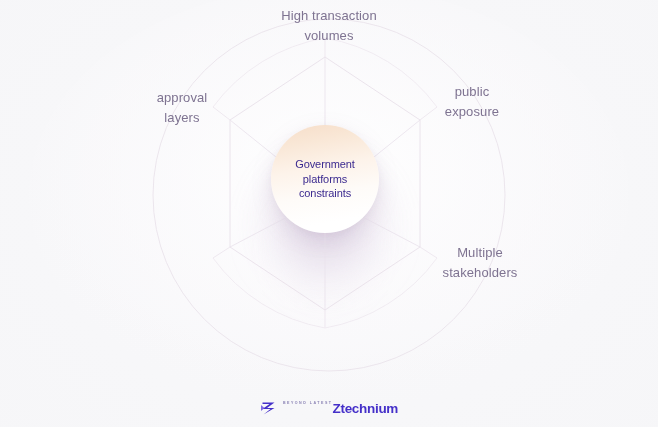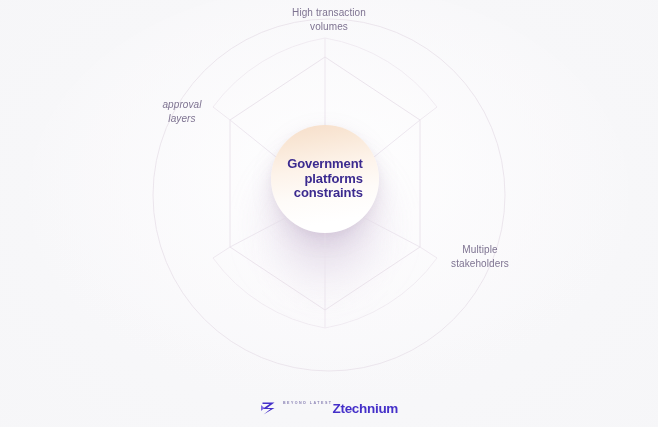--- a/index.html
+++ b/index.html
@@ -45,47 +45,46 @@
       linear-gradient(170deg, #f6ddc8 0%, #f9e7d6 18%, #fdf3ea 40%, #fefbf8 62%, #ffffff 85%);
     box-shadow:
       0 6px 22px rgba(150, 120, 160, 0.13),
       0 2px 6px rgba(160, 140, 170, 0.08);
     display: flex;
     align-items: center;
     justify-content: center;
     text-align: center;
   }
   .center-node .center-text {
-    font-size: 13px;
+    font-size: 11px;
     line-height: 14.5px;
-    font-weight: 700;
+    font-weight: 400;
     color: #3b2a8f;
     letter-spacing: -0.1px;
     padding: 0 6px;
     white-space: pre-line;
-    text-align: right;
   }
 
   
   .node-label {
     position: absolute;
     text-align: center;
-    font-size: 10px;
-    line-height: 14px;
+    font-size: 13px;
+    line-height: 20px;
     color: #7e7391;
     letter-spacing: 0.1px;
     white-space: pre-line;
     width: 120px;
   }
   .nl-top          { left: 269px; top: 6px; }
   .nl-upper-right  { left: 412px; top: 82px; }
   .nl-lower-right  { left: 420px; top: 243px; }
   .nl-bottom       { left: 269px; top: 331px; width: 120px; }
   .nl-lower-left   { left: 117px; top: 243px; }
-  .nl-upper-left   { left: 122px; top: 98px; font-style: italic; }
+  .nl-upper-left   { left: 122px; top: 88px; }
 
   
   .logo {
     position: absolute;
     left: 0;
     right: 0;
     bottom: 10px;
     display: flex;
     align-items: center;
     justify-content: center;
@@ -192,20 +191,22 @@
 
   <div class="center-node">
     <div class="center-text">Government
 platforms
 constraints</div>
   </div>
 
   <div class="node-label nl-top">High transaction
 volumes</div>
 
+  <div class="node-label nl-upper-right">public
+exposure</div>
 
   <div class="node-label nl-lower-right">Multiple
 stakeholders</div>
 
 
 
   <div class="node-label nl-upper-left">approval
 layers</div>
 
   <div class="logo">

